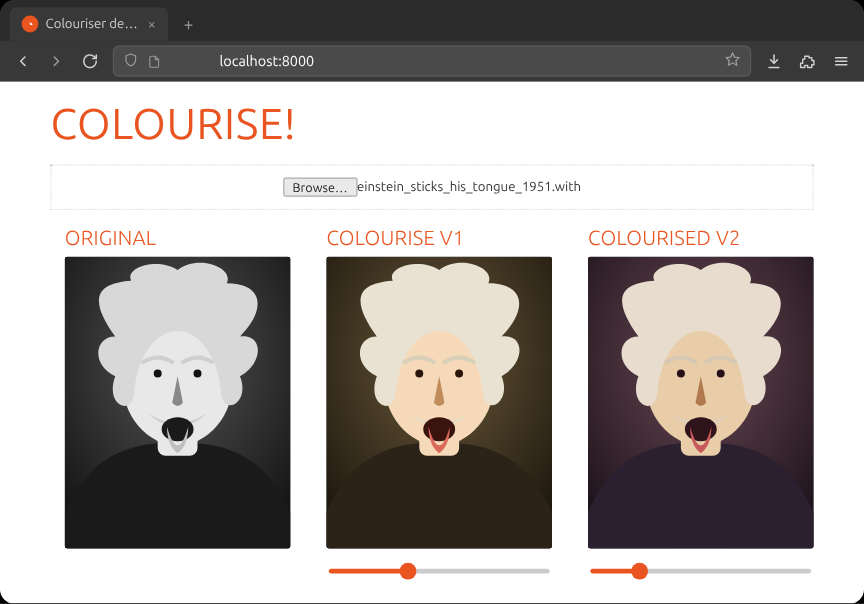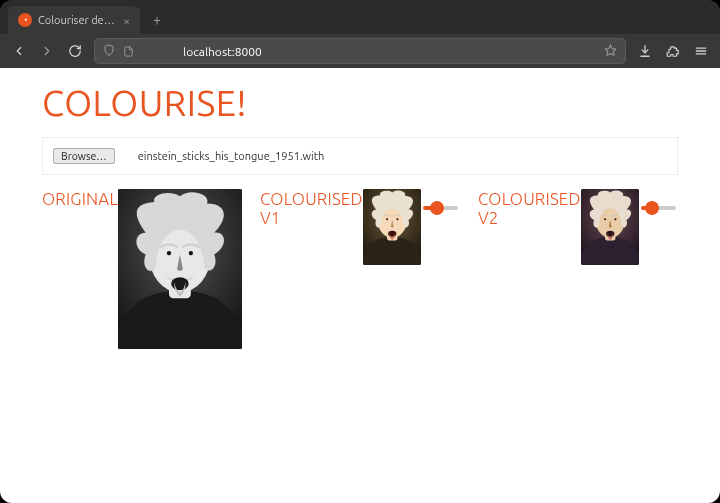--- a/index.html
+++ b/index.html
@@ -151,43 +151,44 @@
     letter-spacing: 0.5px;
     margin: 2px 0 4px 0;
   }
 
   .upload-zone {
     border: 1px dotted var(--upload-border);
     padding: 10px;
     margin: 14px 0 14px 0;
   }
   .upload-inner {
-    display: flex; align-items: center; gap: 23px;
+    display: flex; align-items: center; gap: 0;
     font-size: 11px;
+    justify-content: center;
   }
   .browse-btn {
     font-family: inherit;
     font-size: 10.5px;
     padding: 1px 7px;
     background: #e9e9e9;
     border: 1px solid #aaa;
     border-radius: 2px;
     cursor: pointer;
     color: #222;
   }
   .filename { color: #333; }
 
   .columns {
     display: flex;
     gap: 18px;
     align-items: flex-start;
   }
   .col {
     flex: 1;
-    display: flex; flex-direction: row;
+    display: flex; flex-direction: column; margin-left: 12px;
   }
 
   .col-title {
     color: var(--accent);
     font-size: 17px;
     font-weight: 300;
     margin: 0 0 6px 0;
     letter-spacing: .2px;
   }
 
@@ -364,21 +365,21 @@
     <path class="stache" d="M63 118 q22 14 44 0 q-10 10 -22 10 q-12 0 -22 -10 z" fill="#d0d0d0"></path>
 
     <ellipse class="mouth" cx="85" cy="130" rx="12" ry="9" fill="#1a1a1a"></ellipse>
 
     <path class="tongue" d="M77 128 q8 28 16 0 q0 14 -8 20 q-8 -6 -8 -20 z" fill="#bfbfbf"></path>
   </svg>
           </div>
           <div class="slider-row"></div>
         </div>
         <div class="col">
-          <h3 class="col-title">COLOURISED V1</h3>
+          <h3 class="col-title">COLOURISE V1</h3>
           <div class="photo">
             <svg viewBox="0 0 170 220" preserveAspectRatio="xMidYMid slice">
     <defs>
       <radialGradient id="bgGrad-1" cx="50%" cy="35%" r="75%">
         <stop offset="0%" class="bg-stop0" stop-color="#6b5a3a"></stop>
         <stop offset="100%" class="bg-stop1" stop-color="#1a140c"></stop>
       </radialGradient>
       <radialGradient id="faceGrad-1" cx="50%" cy="40%" r="70%">
         <stop offset="0%" class="skin-stop0" stop-color="#f5d9b8"></stop>
         <stop offset="100%" class="skin-stop1" stop-color="#c59a6c"></stop>

